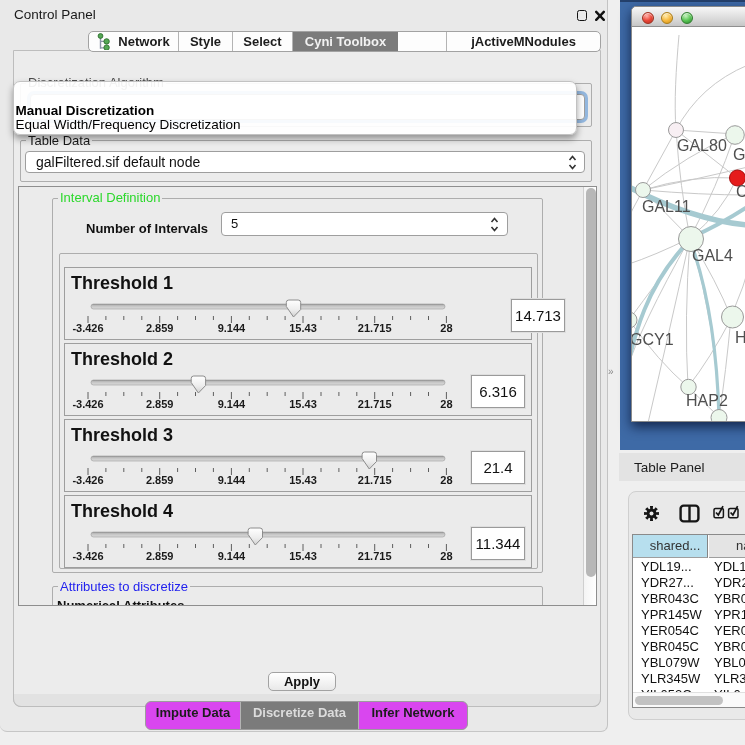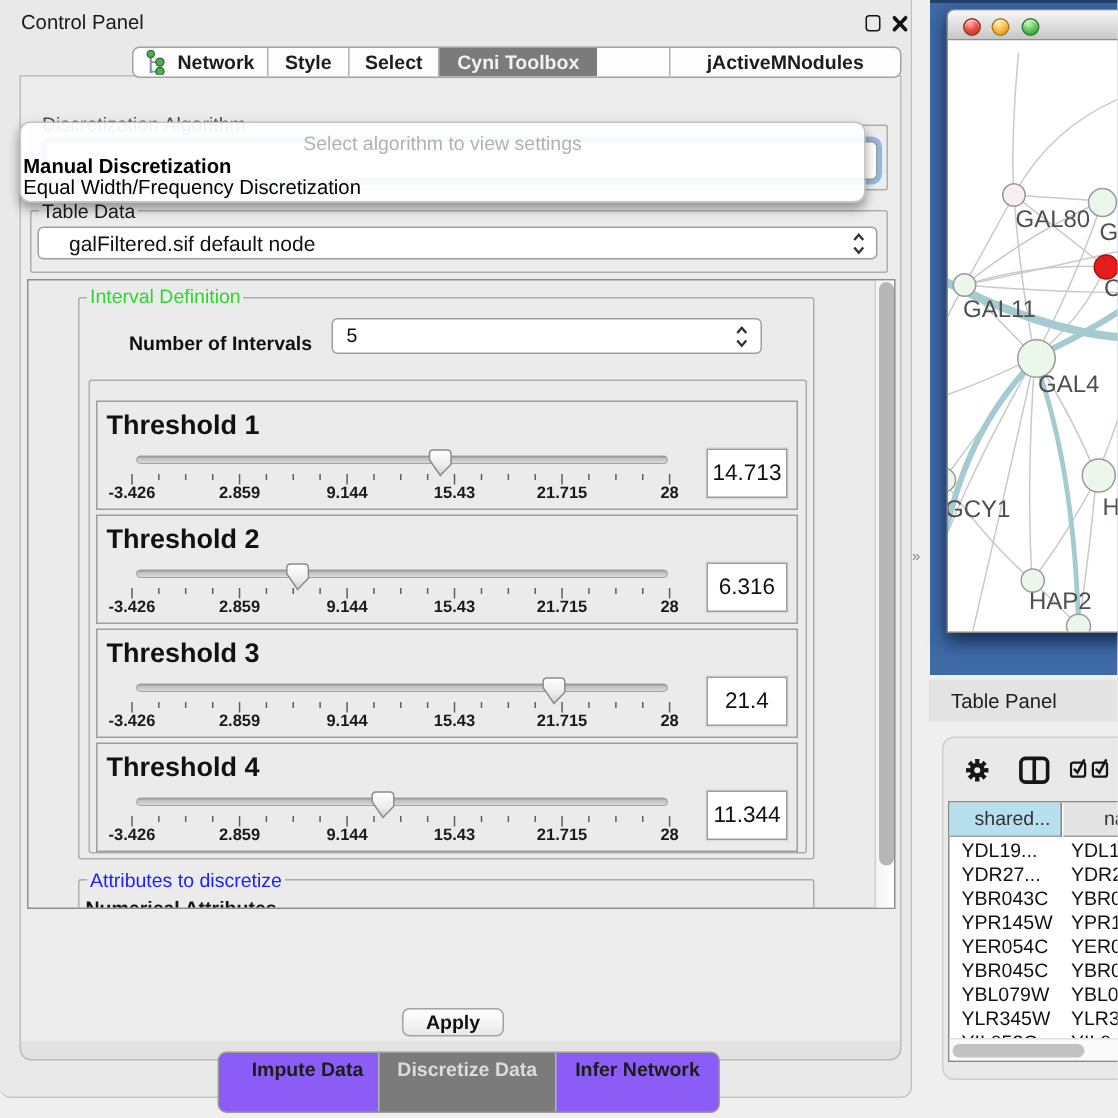--- a/index.html
+++ b/index.html
@@ -20,22 +20,22 @@
   .ttab { font-size:13px; font-weight:600; color:#1c1c1c; line-height:19px;
           border-left:1px solid #b4b4b4; white-space:nowrap; display:flex; align-items:center; justify-content:center; }
   .ttab:first-child { border-left:none; }
   .ttab.sel { background:#7b7b7b; color:#f2f2f2; }
   
   #cpanel { left:13px; top:50px; width:588px; height:657px; background:#ececec;
             border:1px solid #bdbdbd; border-radius:0 0 8px 8px; }
   #cpanelbot { left:13px; top:694px; width:588px; height:13px; background:#e2e2e2;
                border:1px solid #bdbdbd; border-top:none; border-radius:0 0 8px 8px; }
   
-  #bottabs { left:145px; top:701px; height:41px; display:flex; background:#8b5cf6;
-             border:1px solid #9c9c9c; border-radius:6px; overflow:hidden; z-index:30;padding-left:12px; }
+  #bottabs { left:145px; top:701px; height:29px; display:flex; background:#d946ef;
+             border:1px solid #9c9c9c; border-radius:6px; overflow:hidden; z-index:30; }
   .btab { font-size:13px; font-weight:600; color:#1c1c1c; line-height:21px; text-align:center;
           border-left:1px solid #b4b4b4; white-space:nowrap; }
   .btab:first-child { border-left:none; }
   .btab.sel { background:#7b7b7b; color:#dcdcdc; }
 
   
   .gbox { border:1px solid #adadad; border-radius:2px; }
   .gtitle { font-size:13px; background:#ececec; padding:0 2px; white-space:nowrap; line-height:13px; }
 
   
@@ -97,31 +97,30 @@
     <div class="ttab sel" style="width:106px;">Cyni Toolbox</div>
     <div class="ttab" style="width:154px;margin-left:48px;">jActiveMNodules</div>
   </div>
 
   <div class="abs gbox" style="left:20px; top:83px; width:572px; height:44px;"></div>
   <div class="abs gtitle" style="left:26px; top:76px; color:#4a4a4a; background:#ececec;">Discretization Algorithm</div>
   <div class="abs combo" style="left:30px; top:94px; width:555px; height:26px; box-shadow:0 0 0 3px rgba(100,155,215,.65);"></div>
 
   <div class="abs gbox" style="left:20px; top:140px; width:572px; height:42px;"></div>
   <div class="abs gtitle" style="left:26px; top:134px; color:#1a1a1a;">Table Data</div>
-  <div class="abs combo" style="left:25px; top:151px; width:560px; height:22px; line-height:20px; padding-left:20px; font-size:14px;">galFiltered.sif default node
+  <div class="abs combo" style="left:25px; top:151px; width:560px; height:22px; line-height:20px; padding-left:10px; font-size:14px;">galFiltered.sif default node
     <svg style="position:absolute; right:7px; top:3px;" width="9" height="15" viewBox="0 0 9 15">
       <path d="M1.5 5 L4.5 1.5 L7.5 5" fill="none" stroke="#333" stroke-width="1.6"></path>
       <path d="M1.5 10 L4.5 13.5 L7.5 10" fill="none" stroke="#333" stroke-width="1.6"></path>
     </svg>
   </div>
 
   <div class="abs" style="left:13px; top:81px; width:564px; height:54px; z-index:40;
        background:rgba(255,255,255,0.92); border:1px solid #c2c2c2; border-radius:7px;
        box-shadow:0 4px 7px rgba(0,0,0,0.38);">
-    <div style="text-align:center; margin-top:6px; font-size:13px; color:#b2b2b2;">Select algorithm to view settings</div>
     <div style="position:absolute; left:1.5px; top:21px; font-size:13.5px; font-weight:bold; color:#000;">Manual Discretization</div>
     <div style="position:absolute; left:1.5px; top:35px; font-size:13.5px; color:#000;">Equal Width/Frequency Discretization</div>
   </div>
 
   <div class="abs" id="spane">
 
     <div class="abs gbox" style="left:33px; top:11px; width:491px; height:375px; background:#ebebeb;"></div>
     <div class="abs gtitle" style="left:39px; top:4px; color:#2bd82b; background:#ebebeb;">Interval Definition</div>
     <div class="abs" style="left:67px; top:34px; font-size:13px; font-weight:bold; color:#111;">Number of Intervals</div>
     <div class="abs combo" style="left:202px; top:25px; width:287px; height:24px; line-height:22px; padding-left:9px;">5
@@ -173,21 +172,21 @@
           <line x1="363.5" y1="48" x2="363.5" y2="52" stroke="#5e5e5e" stroke-width="1"></line>
           <line x1="381.4" y1="48" x2="381.4" y2="55" stroke="#5e5e5e" stroke-width="1"></line>
         <text x="23.0" y="64" font-size="11" font-weight="bold" fill="#1a1a1a" text-anchor="middle" font-family="Liberation Sans, sans-serif">-3.426</text>
           <text x="94.7" y="64" font-size="11" font-weight="bold" fill="#1a1a1a" text-anchor="middle" font-family="Liberation Sans, sans-serif">2.859</text>
           <text x="166.4" y="64" font-size="11" font-weight="bold" fill="#1a1a1a" text-anchor="middle" font-family="Liberation Sans, sans-serif">9.144</text>
           <text x="238.0" y="64" font-size="11" font-weight="bold" fill="#1a1a1a" text-anchor="middle" font-family="Liberation Sans, sans-serif">15.43</text>
           <text x="309.7" y="64" font-size="11" font-weight="bold" fill="#1a1a1a" text-anchor="middle" font-family="Liberation Sans, sans-serif">21.715</text>
           <text x="381.4" y="64" font-size="11" font-weight="bold" fill="#1a1a1a" text-anchor="middle" font-family="Liberation Sans, sans-serif">28</text>
         <path d="M221.3 34.5 Q221.3 32 223.8 32 L233.2 32 Q235.7 32 235.7 34.5 L235.7 41.5 L228.5 49 L221.3 38.5 Z" fill="url(#thm)" stroke="#8c8c8c" stroke-width="1"></path>
       </svg>
-      <div class="valbox" style="top:31px;">14.713</div>
+      <div class="valbox" style="top:31px;margin-left:40px;">14.713</div>
     </div>
     <div class="thp" style="top:156px;">
       <div class="thlabel">Threshold 2</div>
       <svg width="466" height="71" viewBox="0 0 466 71" style="position:absolute; left:0; top:0;">
         <rect x="26" y="36" width="354" height="5" rx="2.5" fill="url(#trk)" stroke="#9b9b9b" stroke-width="0.6"></rect>
         <line x1="23.0" y1="48" x2="23.0" y2="55" stroke="#5e5e5e" stroke-width="1"></line>
           <line x1="40.9" y1="48" x2="40.9" y2="52" stroke="#5e5e5e" stroke-width="1"></line>
           <line x1="58.8" y1="48" x2="58.8" y2="52" stroke="#5e5e5e" stroke-width="1"></line>
           <line x1="76.8" y1="48" x2="76.8" y2="52" stroke="#5e5e5e" stroke-width="1"></line>
           <line x1="94.7" y1="48" x2="94.7" y2="55" stroke="#5e5e5e" stroke-width="1"></line>

